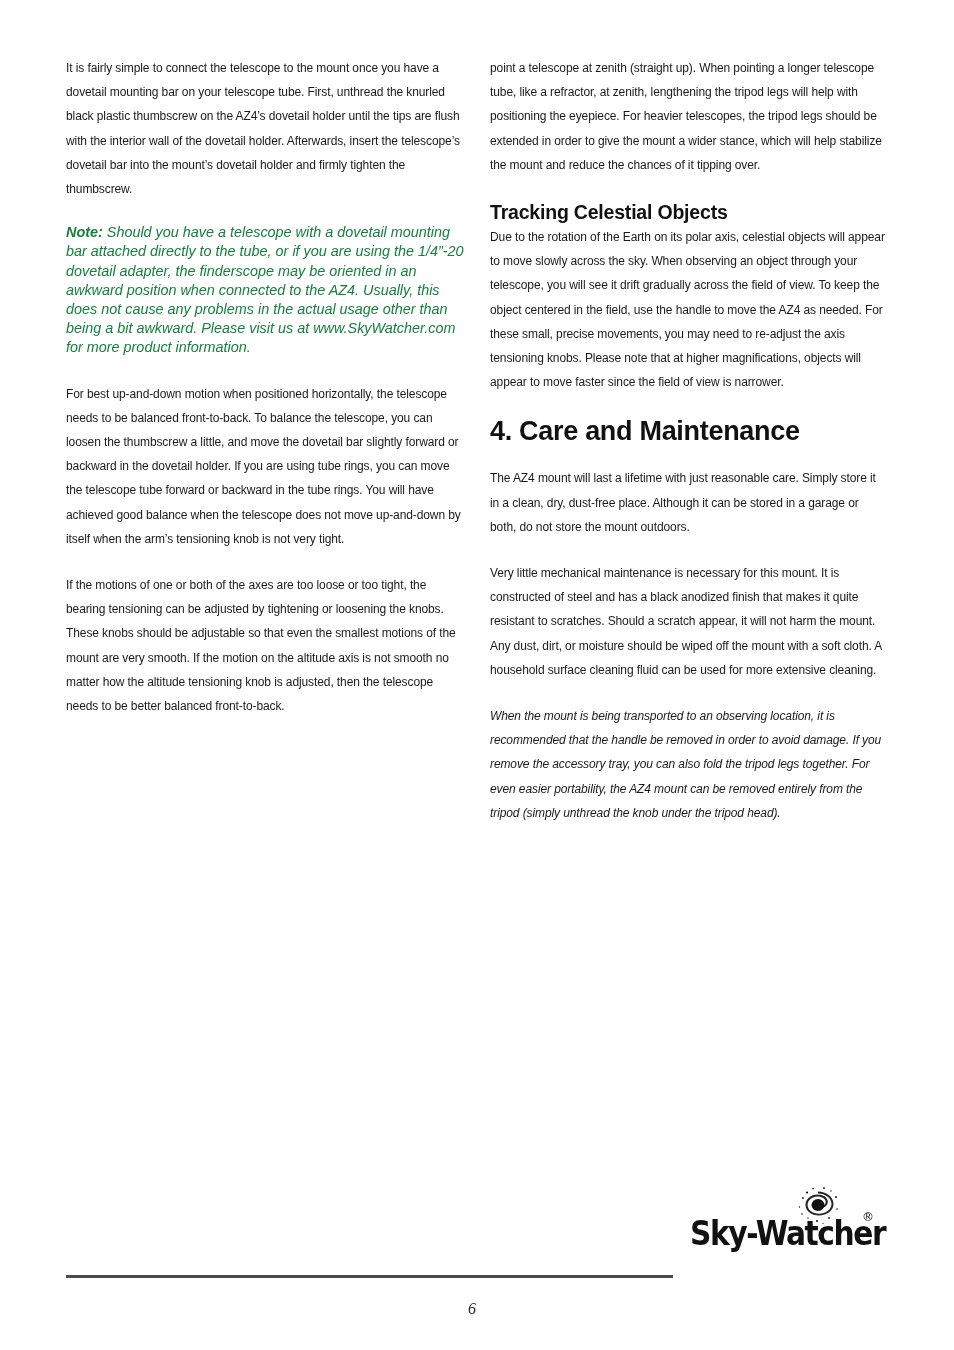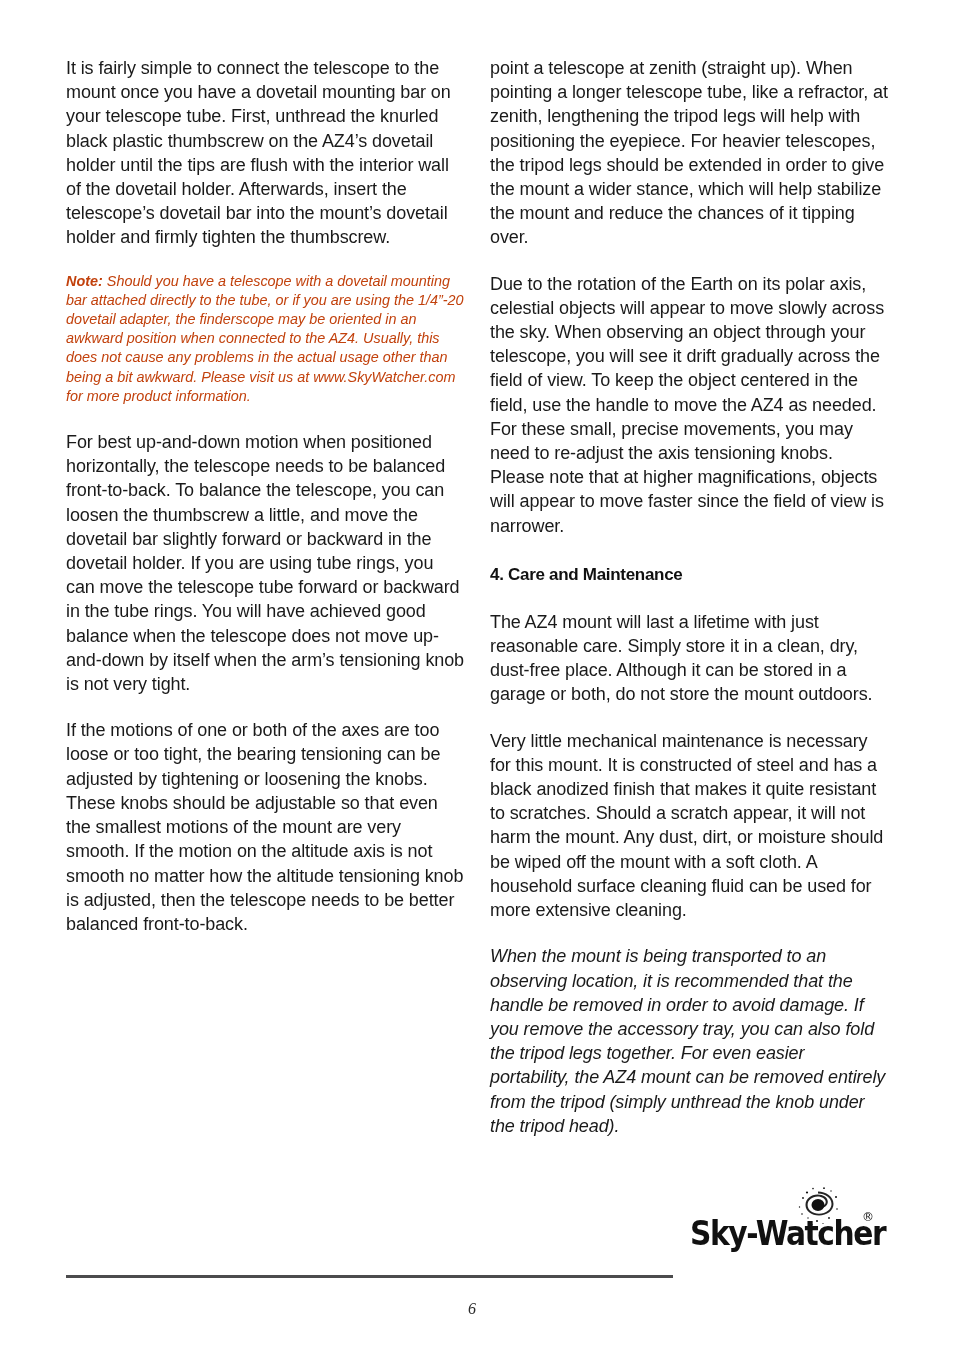--- a/index.html
+++ b/index.html
@@ -30,45 +30,45 @@
     height: 1170px;
     display: flex;
     flex-direction: row;
     justify-content: space-between;
   }
   .col {
     width: 398px;
   }
   p.body {
     margin: 0 0 22px 0;
-    font-size: 18px;
+    font-size: 12px;
     line-height: 24.2px;
     letter-spacing: -0.1px;
     color: #1a1a1a;
     text-align: left;
     word-spacing: 0px;
   }
   p.body.tight {
     margin-bottom: 0px;
     font-style: italic;
   }
   p.note {
     margin: 0 0 24px 0;
     font-size: 14.4px;
     line-height: 19.2px;
     font-style: italic;
-    color: #c2410c;
+    color: #15803d;
   }
   p.note .note-label {
     font-weight: bold;
     font-style: italic;
   }
   h1.section {
     margin: 10px 0 20px 0;
-    font-size: 17px;
+    font-size: 27px;
     line-height: 30px;
     font-weight: bold;
     letter-spacing: -0.3px;
     color: #111111;
   }
   h2.subsection {
     margin: 0 0 0 0;
     font-size: 19.5px;
     line-height: 26px;
     font-weight: bold;
@@ -151,20 +151,21 @@
 
 
 
       <p class="body">If the motions of one or both of the axes are too loose or too tight, the bearing tensioning can be adjusted by tightening or loosening the knobs. These knobs should be adjustable so that even the smallest motions of the mount are very smooth. If the motion on the altitude axis is not smooth no matter how the altitude tensioning knob is adjusted, then the telescope needs to be better balanced front-to-back.</p>
 
     </div>
 
     <div class="col">
       <p class="body">point a telescope at zenith (straight up). When pointing a longer telescope tube, like a refractor, at zenith, lengthening the tripod legs will help with positioning the eyepiece. For heavier telescopes, the tripod legs should be extended in order to give the mount a wider stance, which will help stabilize the mount and reduce the chances of it tipping over.</p>
 
+      <h2 class="subsection">Tracking Celestial Objects</h2>
 
       <p class="body">Due to the rotation of the Earth on its polar axis, celestial objects will appear to move slowly across the sky. When observing an object through your telescope, you will see it drift gradually across the field of view. To keep the object centered in the field, use the handle to move the AZ4 as needed. For these small, precise movements, you may need to re-adjust the axis tensioning knobs. Please note that at higher magnifications, objects will appear to move faster since the field of view is narrower.</p>
 
       <h1 class="section">4. Care and Maintenance</h1>
 
       <p class="body">The AZ4 mount will last a lifetime with just reasonable care. Simply store it in a clean, dry, dust-free place. Although it can be stored in a garage or both, do not store the mount outdoors.</p>
 
       <p class="body">Very little mechanical maintenance is necessary for this mount. It is constructed of steel and has a black anodized finish that makes it quite resistant to scratches. Should a scratch appear, it will not harm the mount. Any dust, dirt, or moisture should be wiped off the mount with a soft cloth. A household surface cleaning fluid can be used for more extensive cleaning.</p>
 
       <p class="body tight">When the mount is being transported to an observing location, it is recommended that the handle be removed in order to avoid damage. If you remove the accessory tray, you can also fold the tripod legs together. For even easier portability, the AZ4 mount can be removed entirely from the tripod (simply unthread the knob under the tripod head).</p>

